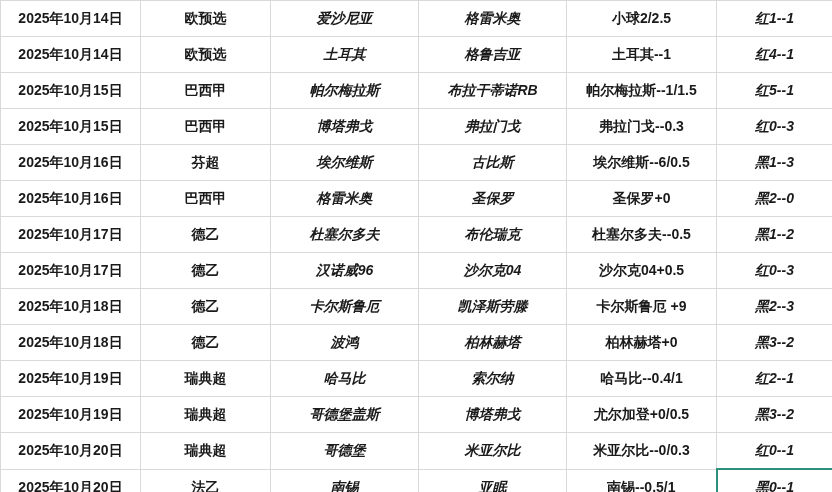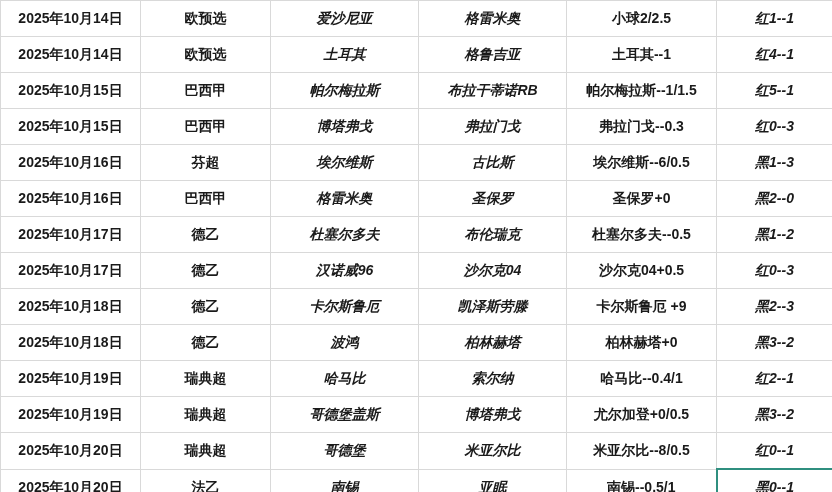--- a/index.html
+++ b/index.html
@@ -155,21 +155,21 @@
         <td class="team-cell">哥德堡盖斯</td>
         <td class="team-cell">博塔弗戈</td>
         <td class="hand-cell">尤尔加登+0/0.5</td>
         <td class="result-cell">黑3--2</td>
       </tr>
       <tr>
         <td class="date-cell">2025年10月20日</td>
         <td class="league-cell">瑞典超</td>
         <td class="team-cell">哥德堡</td>
         <td class="team-cell">米亚尔比</td>
-        <td class="hand-cell">米亚尔比--8/0.5</td>
+        <td class="hand-cell">米亚尔比--0/0.3</td>
         <td class="result-cell">红0--1</td>
       </tr>
       <tr>
         <td class="date-cell">2025年10月20日</td>
         <td class="league-cell">法乙</td>
         <td class="team-cell">南锡</td>
         <td class="team-cell">亚眠</td>
         <td class="hand-cell">南锡--0.5/1</td>
         <td class="result-cell">黑0--1</td>
       </tr>

